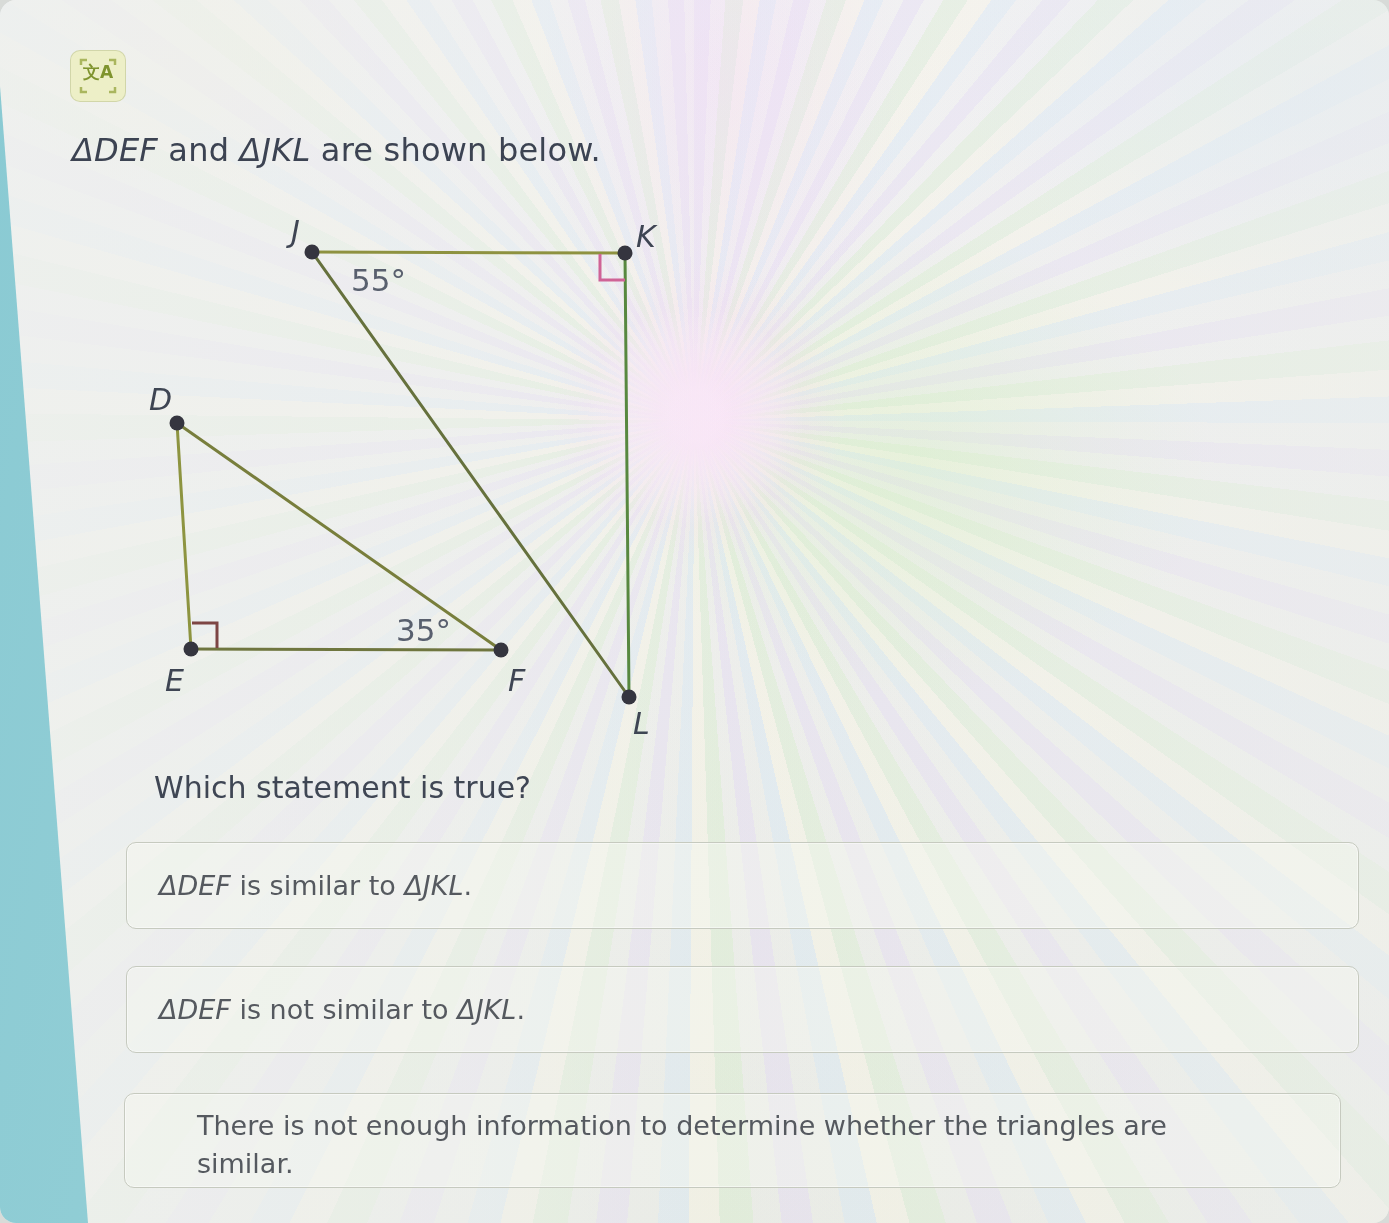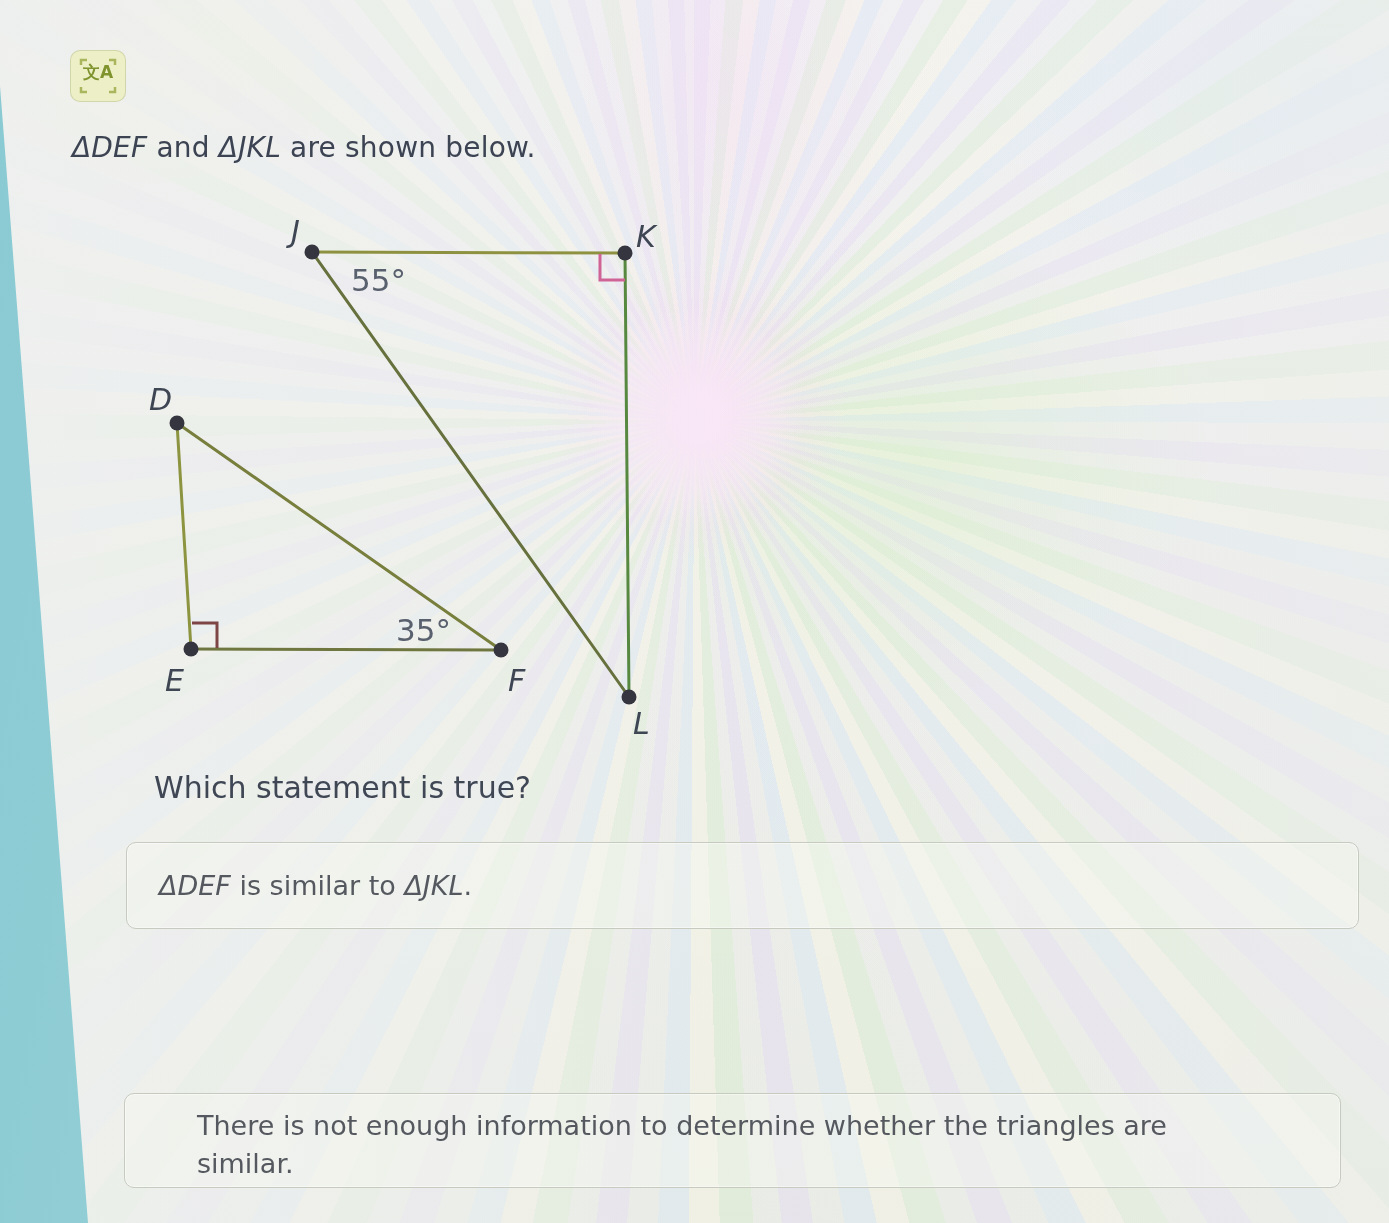--- a/index.html
+++ b/index.html
@@ -14,31 +14,32 @@
       radial-gradient(ellipse 320px 210px at 12% 5%, rgba(250,243,213,0.45), rgba(250,243,213,0) 70%),
       radial-gradient(ellipse 520px 310px at 95% 7%, rgba(214,231,248,0.40), rgba(214,231,248,0) 70%),
       repeating-conic-gradient(from 0deg at 50% 34.4%,
         rgba(226,214,246,0.40) 0deg 2.2deg,
         rgba(255,255,255,0.04) 2.2deg 4.2deg,
         rgba(211,238,199,0.38) 4.2deg 6.6deg,
         rgba(255,249,226,0.36) 6.6deg 8.8deg,
         rgba(209,230,248,0.38) 8.8deg 11deg,
         rgba(255,255,255,0.04) 11deg 13.2deg),
       linear-gradient(180deg,#f1f0f3 0%,#ecedea 55%,#e8eae4 100%);
+    border-radius: 16px;
   }
   
   .veil{position:absolute;inset:0;pointer-events:none;
     background:linear-gradient(90deg, rgba(238,240,238,0.88) 0%, rgba(238,240,238,0.55) 34%,
       rgba(238,240,238,0.05) 52%, rgba(238,240,238,0.30) 78%, rgba(236,238,236,0.62) 100%);}
   .teal-stripe{position:absolute;inset:0;pointer-events:none;
     clip-path:polygon(0 86px, 88px 100%, 0 100%);
     background:linear-gradient(100deg,#8acad3 0%,#9ed4d9 60%,#abdadd 100%);}
   .translate-btn{position:absolute;left:71px;top:51px;width:54px;height:50px;border-radius:9px;
     background:#edefc7;box-shadow:0 0 0 1px rgba(196,203,140,0.7);cursor:pointer;}
-  .title{position:absolute;left:72px;top:131px;font-size:28px;color:#3c4352;letter-spacing:0.2px;white-space:nowrap;}
+  .title{position:absolute;left:72px;top:131px;font-size:32px;color:#3c4352;letter-spacing:0.2px;white-space:nowrap;}
   .title .tri, .opt .tri{font-style:italic;}
   .fig{position:absolute;left:0;top:0;pointer-events:none;}
   .prompt{position:absolute;left:113px;top:770px;font-size:30px;color:#3f4654;white-space:nowrap;margin-left:41px;}
   .opt{position:absolute;left:126px;width:1233px;height:87px;border:1px solid #c6cabf;border-radius:10px;
     background:rgba(245,247,241,0.42);box-shadow:inset 0 0 0 1px rgba(255,255,255,0.45);
     color:#55595f;font-size:27px;display:flex;align-items:center;padding-left:32px;box-sizing:border-box;cursor:pointer;}
   .opt-1{top:842px;}
   .opt-2{top:966px;}
   .opt-3{top:1093px;left:124px;width:1217px;height:95px;display:block;padding:13px 0 0 72px;}
   .opt-3 .wrap{display:inline-block;width:1040px;line-height:38px;}
@@ -96,17 +97,20 @@
     <text x="351" y="291" font-size="31" fill="#59606e">55°</text>
     <text x="396" y="641" font-size="31" fill="#59606e">35°</text>
   </svg>
 
   <div class="prompt">Which statement is true?</div>
 
   <div class="opt opt-1">
     <span><span class="tri">ΔDEF</span><span> is similar to </span><span class="tri">ΔJKL</span><span>.</span></span>
   </div>
 
+  <div class="opt opt-2">
+    <span><span class="tri">ΔDEF</span><span> is not similar to </span><span class="tri">ΔJKL</span><span>.</span></span>
+  </div>
 
   <div class="opt opt-3">
     <span class="wrap">There is not enough information to determine whether the triangles are similar.</span>
   </div>
 </div>
 
 </body></html>

